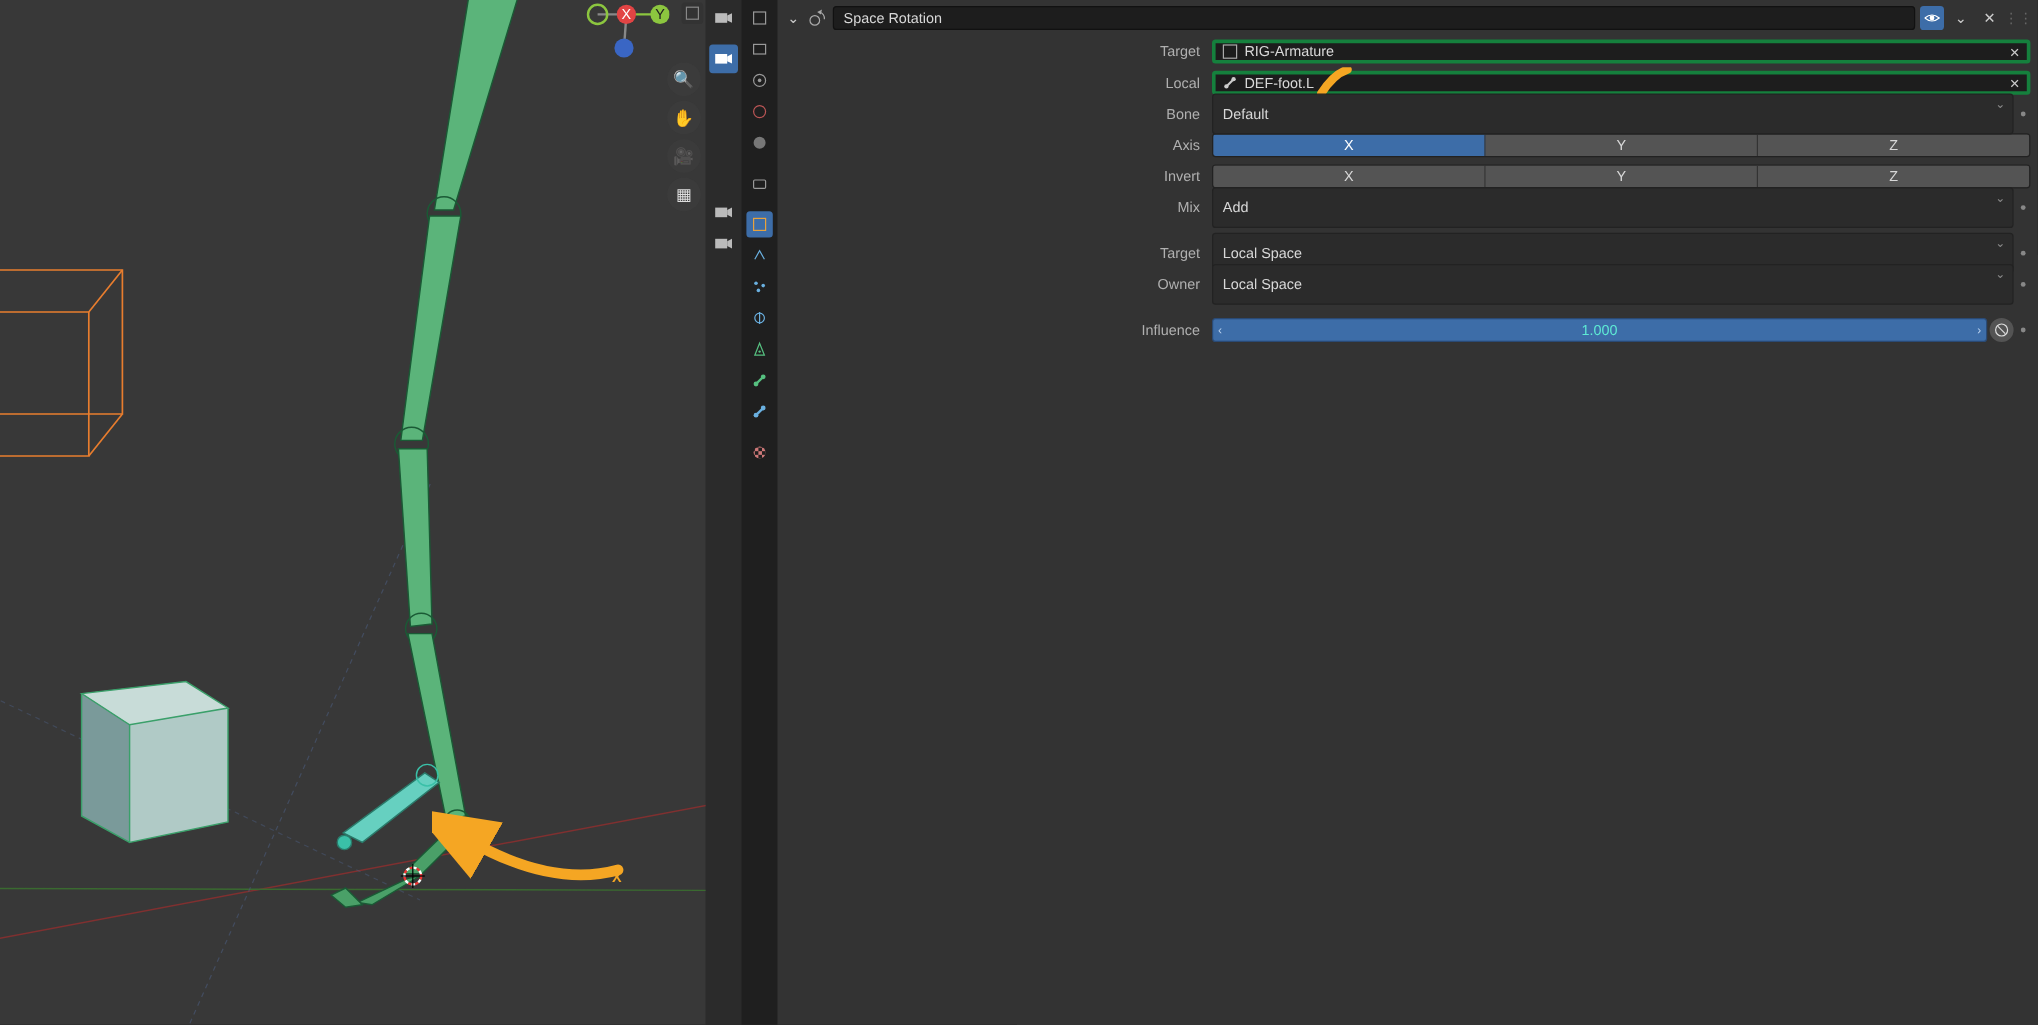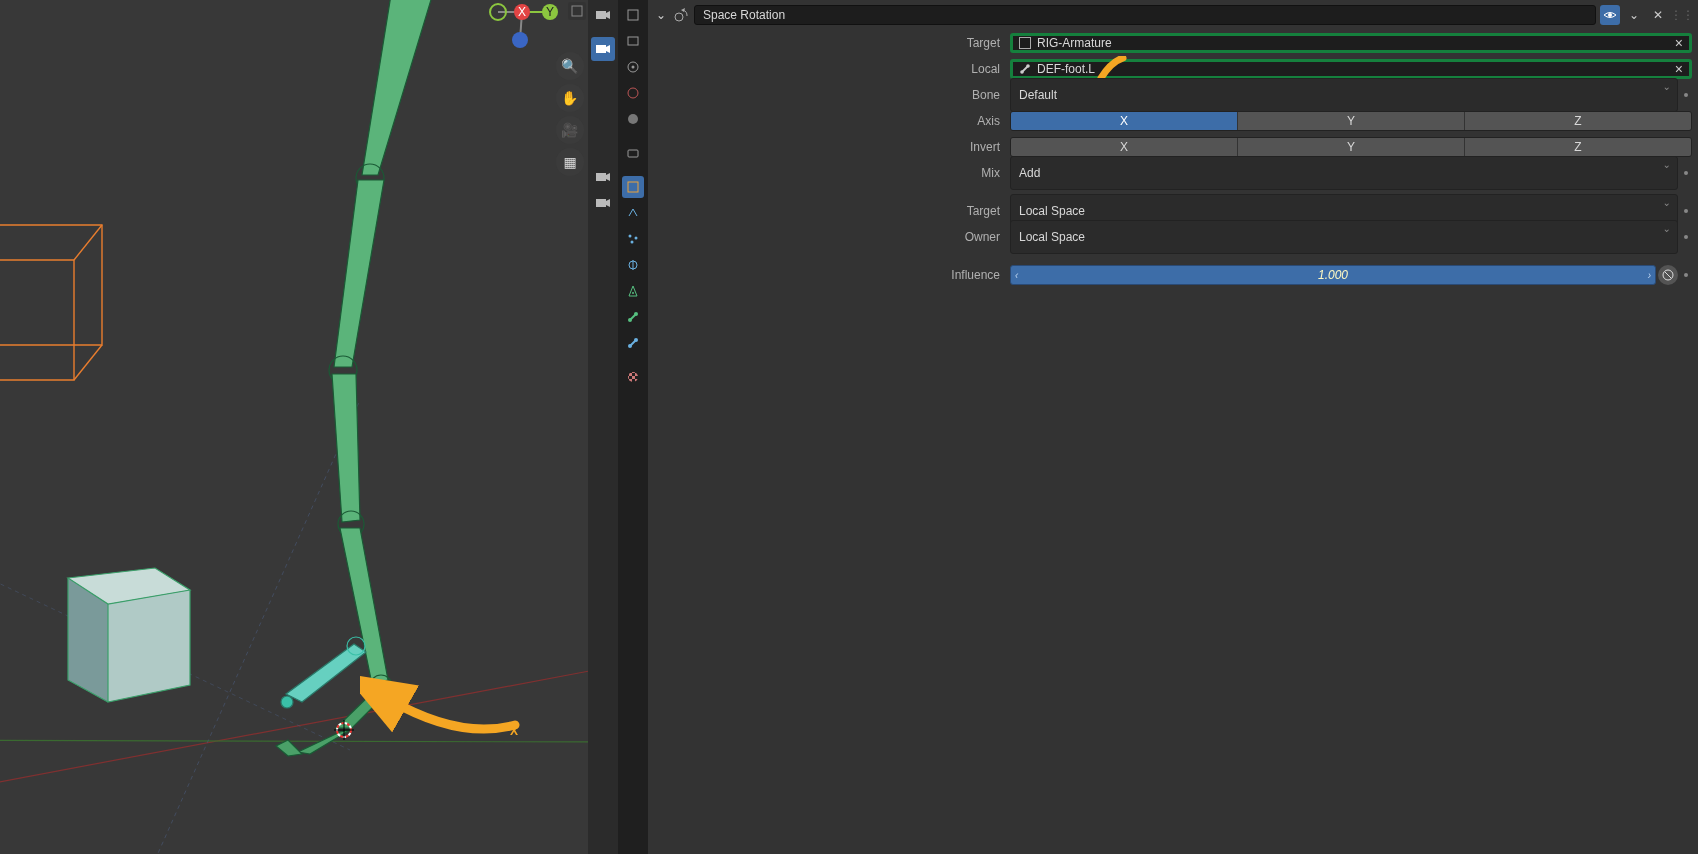--- a/index.html
+++ b/index.html
@@ -26,21 +26,21 @@
 .row-field { flex: 1; display: flex; align-items: center; gap: 2px; }
 .input-dark { flex: 1; background: #1d1d1d; height: 20px; border-radius: 3px; display: flex; align-items: center; padding: 0 6px; color: #d8d8d8; border:3px solid #15803d; gap:6px; position:relative;}
 .input-dark .obj-icon { width:12px; height:12px; border:1px solid #aaa; }
 .input-dark .clear { margin-left:auto; color:#ccc; cursor:pointer; font-size:14px; line-height:1;}
 .dropdown { flex:1; background:#2b2b2b; height:20px; border-radius:3px; display:flex; align-items:center; padding:16px 8px; color:#d8d8d8; border:1px solid #222; position:relative;}
 .dropdown::after { content:"⌄"; position:absolute; right:6px; color:#888; font-size:10px; top:2px;}
 .btn-group { flex:1; display:flex; height:20px; border-radius:3px; overflow:hidden; border:1px solid #222;}
 .btn-group .seg { flex:1; background:#545454; display:flex; align-items:center; justify-content:center; color:#d8d8d8; border-right:1px solid #333; cursor:pointer;}
 .btn-group .seg:last-child { border-right:none;}
 .btn-group .seg.on { background:#3d6da8; color:#fff;}
-.slider { flex:1; height:20px; border-radius:3px; background:#3d6da8; display:flex; align-items:center; justify-content:center; color:#fef9c3; border:1px solid #2a4a75; position:relative;font-style:italic;}
+.slider { flex:1; height:20px; border-radius:3px; background:#3d6da8; display:flex; align-items:center; justify-content:center; color:#5eead4; border:1px solid #2a4a75; position:relative;}
 .slider::before { content:"‹"; position:absolute; left:4px; color:#bcd4f0; font-size:10px;}
 .slider::after { content:"›"; position:absolute; right:4px; color:#bcd4f0; font-size:10px;}
 .round-btn { width:20px; height:20px; background:#545454; border-radius:50%; display:flex; align-items:center; justify-content:center; color:#ddd; font-size:11px;}
 .dot { width:4px; height:4px; border-radius:50%; background:#888;}
 .extra-dot { width:12px; display:flex; justify-content:center;}
 
 .vp-header-right { position:absolute; top:2px; right:2px; display:flex; gap:4px; }
 .vp-header-right .sq { width:18px; height:18px; background:#333; border-radius:3px; display:flex; align-items:center; justify-content:center;}
 .vp-gizmo { position:absolute; top:0px; right:30px; }
 .vp-sidebuttons { position:absolute; top:52px; right:4px; display:flex; flex-direction:column; gap:4px;}

